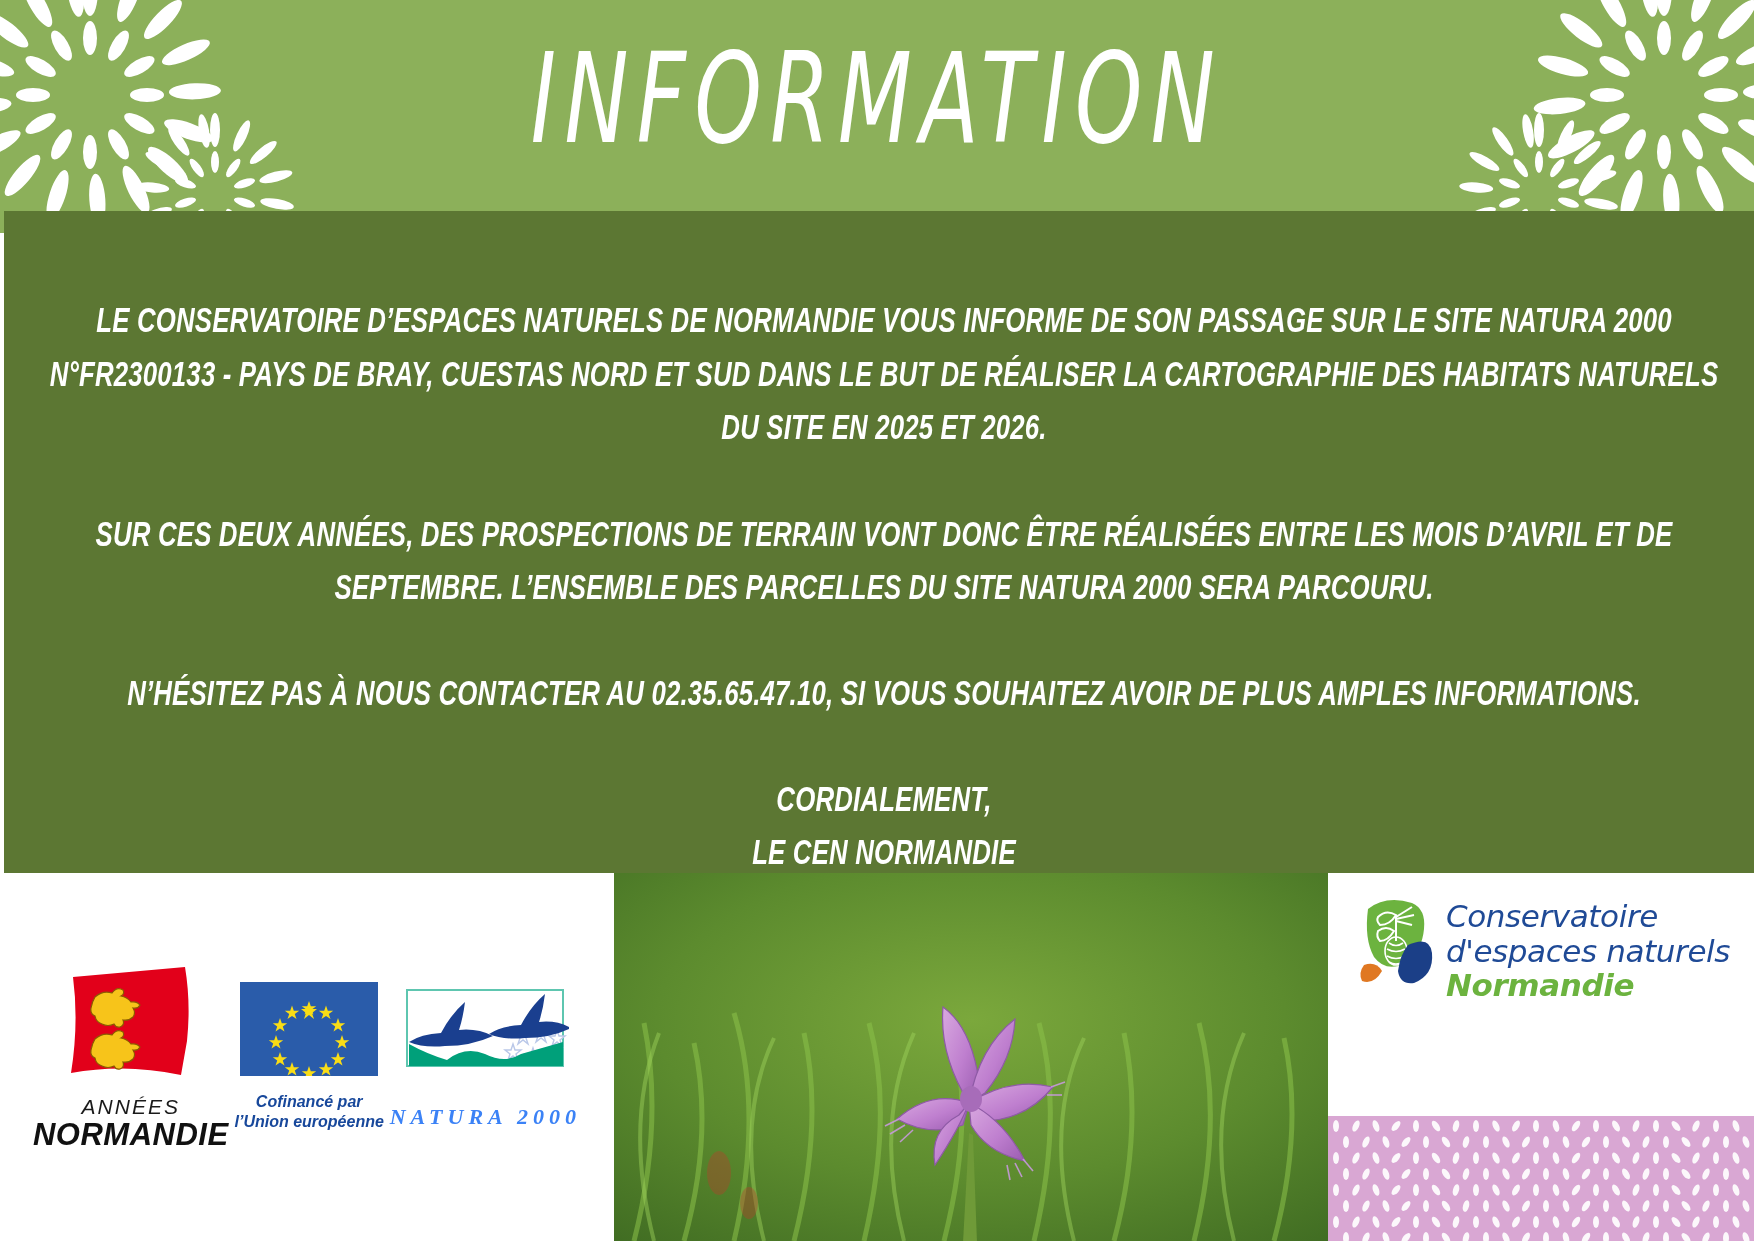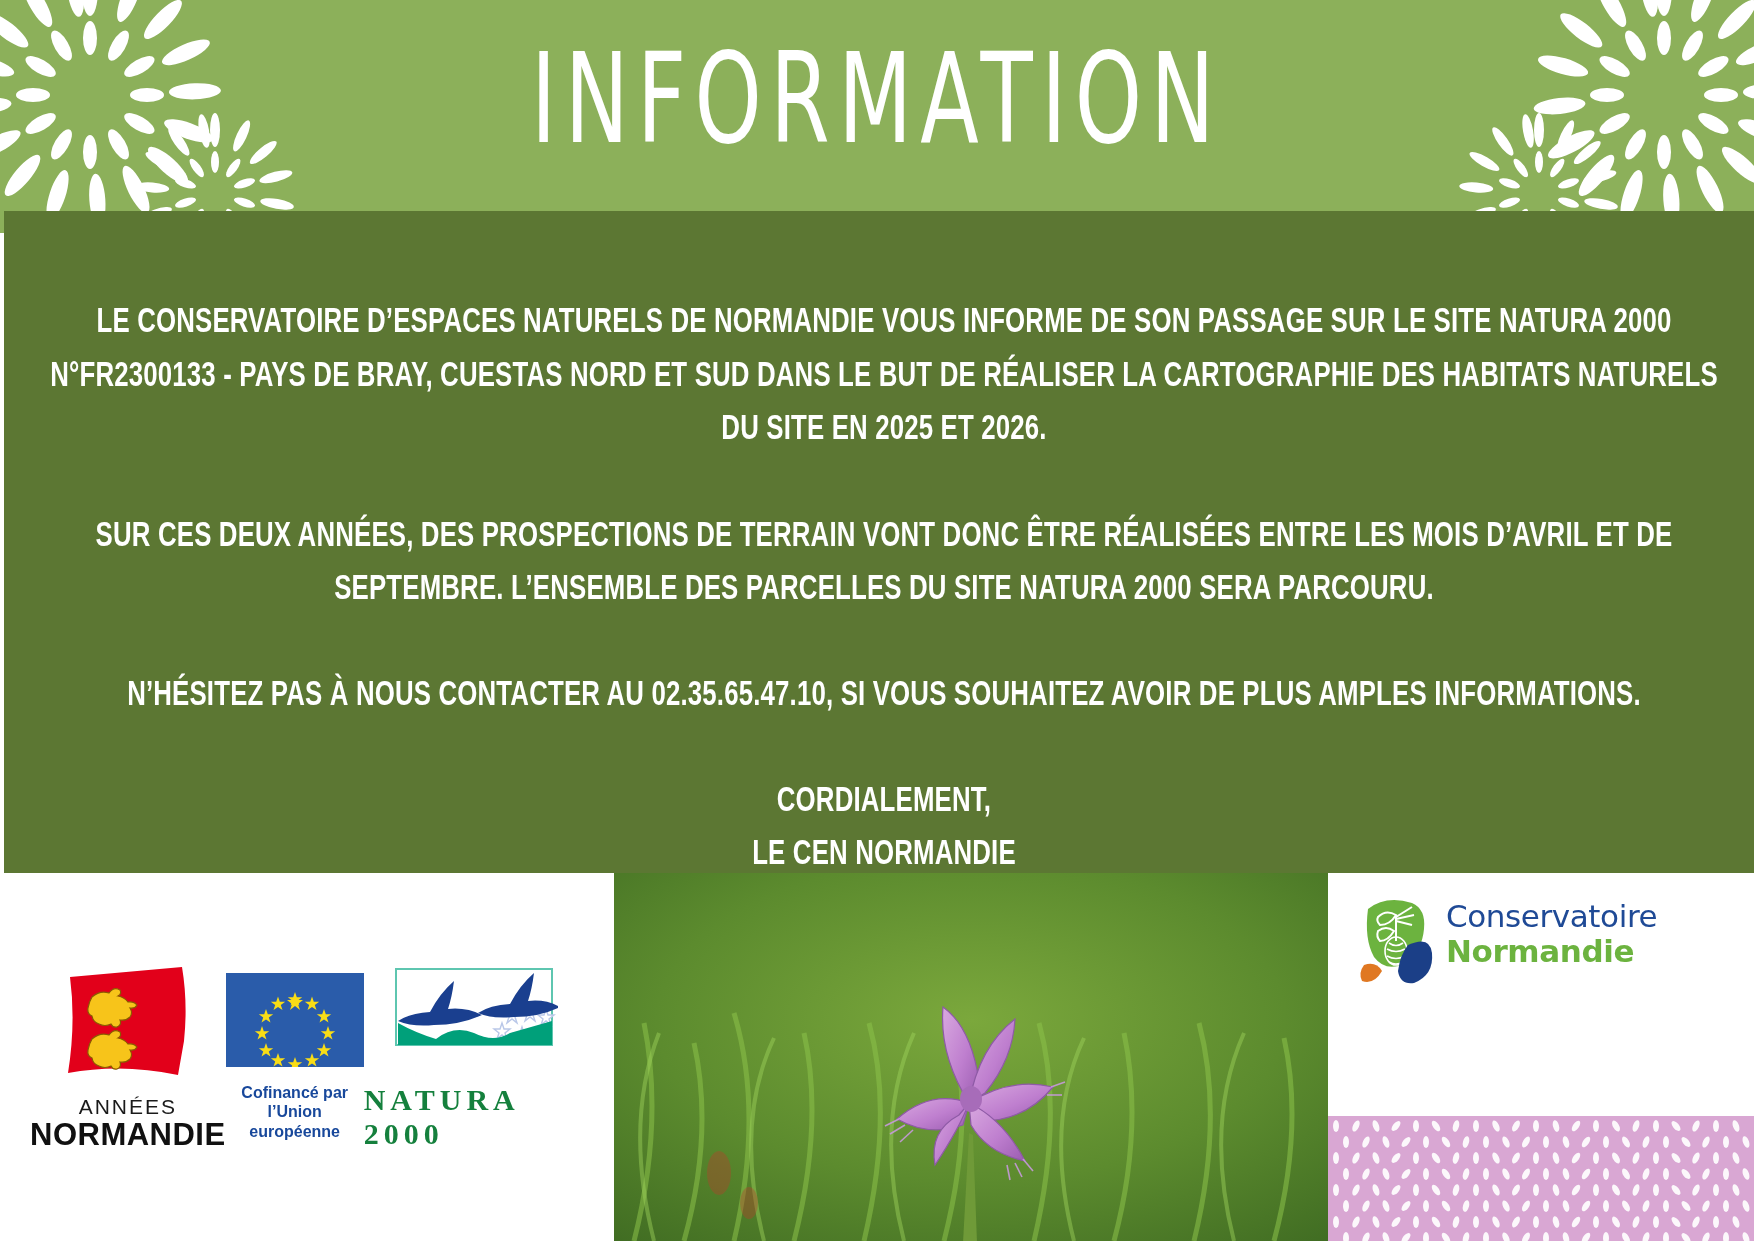--- a/index.html
+++ b/index.html
@@ -1,21 +1,21 @@
 <!DOCTYPE html>
 <html><head>
 <meta charset="utf-8">
 <style>
   * { box-sizing: border-box; margin: 0; padding: 0; }
   html, body {
     width: 1754px; height: 1241px;
     font-family: "Liberation Sans", sans-serif;
     background: #ffffff; overflow: hidden;
   }
-  .poster { position: relative; width: 1754px; height: 1241px; overflow: hidden; }
+  .poster { position: relative; width: 1754px; height: 1241px; overflow: hidden; font-style: italic; }
 
   
   .header {
     position: absolute; left: 0; top: 0; width: 1754px; height: 233px;
     background: #8cb05a; overflow: hidden;
   }
   .header-title {
     position: absolute; left: 0; right: 0; top: 38px;
     text-align: center; color: #ffffff;
     font-family: "DejaVu Sans", sans-serif;
@@ -64,21 +64,21 @@
   .rn-label-big {
     font-size: 31px; font-weight: 700; letter-spacing: 0.5px; color: #111111;
     font-family: "Liberation Sans", sans-serif; line-height: 1.05;
   }
   .eu-label {
     font-size: 16px; font-weight: 700; color: #18489b; text-align: center;
     line-height: 1.22; margin-top: 12px;
     font-family: "Liberation Sans", sans-serif;
   }
   .n2000-label {
-    font-size: 30px; font-weight: 700; letter-spacing: 5px; color: #15803d;
+    font-size: 22px; font-weight: 700; letter-spacing: 5px; color: #3b82f6;
     margin-top: 8px; font-family: "Liberation Serif", serif;
   }
 
   .footer-photo {
     position: absolute; left: 614px; top: 0; width: 714px; height: 368px;
     overflow: hidden; background: #5d8a33;
   }
   .footer-cen {
     position: absolute; left: 1328px; top: 0; width: 434px; height: 368px;
     background: #ffffff;
@@ -419,20 +419,21 @@
                 <path d="M31 58 q9 5 18 0"></path>
               <path d="M31 65 q9 5 18 0"></path>
                 <path d="M33 71 q7 4 14 0"></path>
             </g>
             <path d="M8 74 Q20 70 26 80 Q18 94 6 90 Q2 82 8 74 Z" fill="#e07822"></path>
             <path d="M52 54 Q74 44 76 62 Q78 84 58 92 Q44 94 42 80 Q44 64 52 54 Z" fill="#1b3f87"></path>
           </svg>
         </span>
         <div class="cen-text">
           <div class="cen-line1">Conservatoire</div>
+          <div class="cen-line2">d'espaces naturels</div>
           <div class="cen-line3">Normandie</div>
         </div>
       </div>
       <div class="cen-pattern">
         <svg width="426" height="125" viewBox="0 0 426 125">
           <g fill="#ffffff" opacity="0.92">
             <g id="dotrow">
               <ellipse cx="8" cy="10" rx="3" ry="6"></ellipse>
                 <ellipse cx="28" cy="10" rx="3" ry="6" transform="rotate(25 28 10)"></ellipse>
               <ellipse cx="48" cy="10" rx="3" ry="6" transform="rotate(-20 48 10)"></ellipse>

